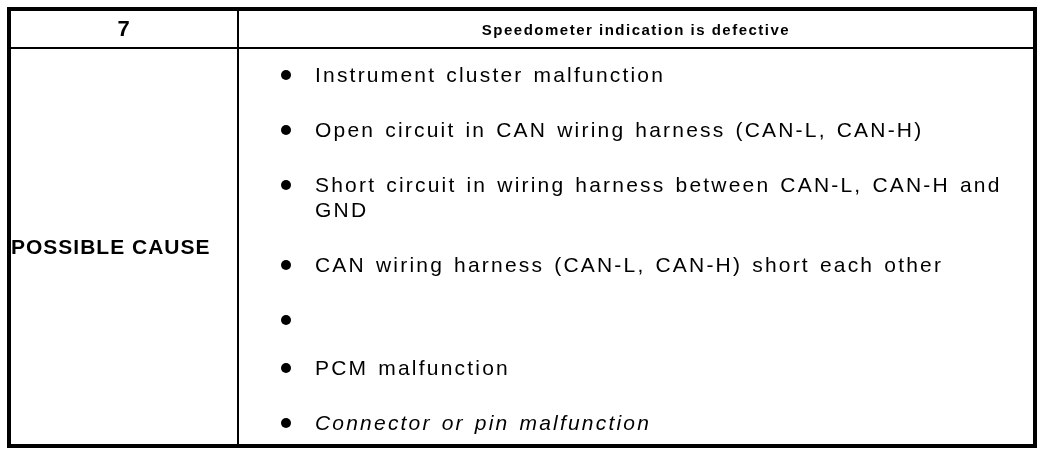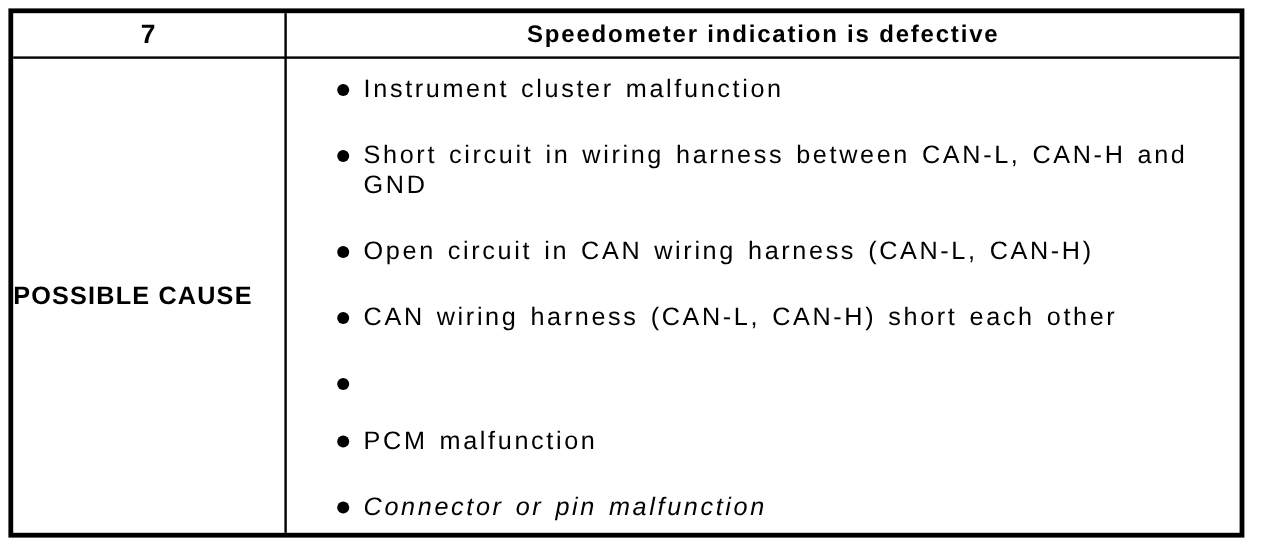--- a/index.html
+++ b/index.html
@@ -41,41 +41,41 @@
     font-weight: 700;
     font-size: 22px;
     letter-spacing: 1px;
   }
   .symptom-cell {
     border-bottom: 2px solid #000000;
     display: flex;
     align-items: center;
     justify-content: center;
     font-weight: 700;
-    font-size: 20px;
+    font-size: 15px;
     letter-spacing: 1.5px;
     white-space: nowrap;
   }
   .label-cell {
     border-right: 2px solid #000000;
     display: flex;
     align-items: center;
     justify-content: flex-start;
     font-weight: 700;
     font-size: 21px;
     letter-spacing: 1px;
     white-space: nowrap;
   }
   .causes-cell {
     padding: 13px 24px 8px 42px;
   }
   .cause-item {
     display: flex;
     align-items: flex-start;
-    gap: 12px;
+    gap: 24px;
     font-size: 21px;
     line-height: 25px;
     letter-spacing: 2.2px;
     word-spacing: 2px;
     margin-bottom: 30px;
   }
   .cause-item:last-child {
     margin-bottom: 0;
     font-style: italic;
   }
@@ -111,26 +111,26 @@
   <div class="cell causes-cell">
     <div class="cause-list">
 
         <div class="cause-item">
           <span class="bullet-icon"></span>
           <span class="cause-text">Instrument cluster malfunction</span>
         </div>
 
         <div class="cause-item">
           <span class="bullet-icon"></span>
-          <span class="cause-text">Short circuit in wiring harness between CAN-L, CAN-H and GND</span>
+          <span class="cause-text">Open circuit in CAN wiring harness (CAN-L, CAN-H)</span>
         </div>
 
         <div class="cause-item">
           <span class="bullet-icon"></span>
-          <span class="cause-text">Open circuit in CAN wiring harness (CAN-L, CAN-H)</span>
+          <span class="cause-text">Short circuit in wiring harness between CAN-L, CAN-H and GND</span>
         </div>
 
         <div class="cause-item">
           <span class="bullet-icon"></span>
           <span class="cause-text">CAN wiring harness (CAN-L, CAN-H) short each other</span>
         </div>
 
         <div class="cause-item">
           <span class="bullet-icon"></span>
         </div>

